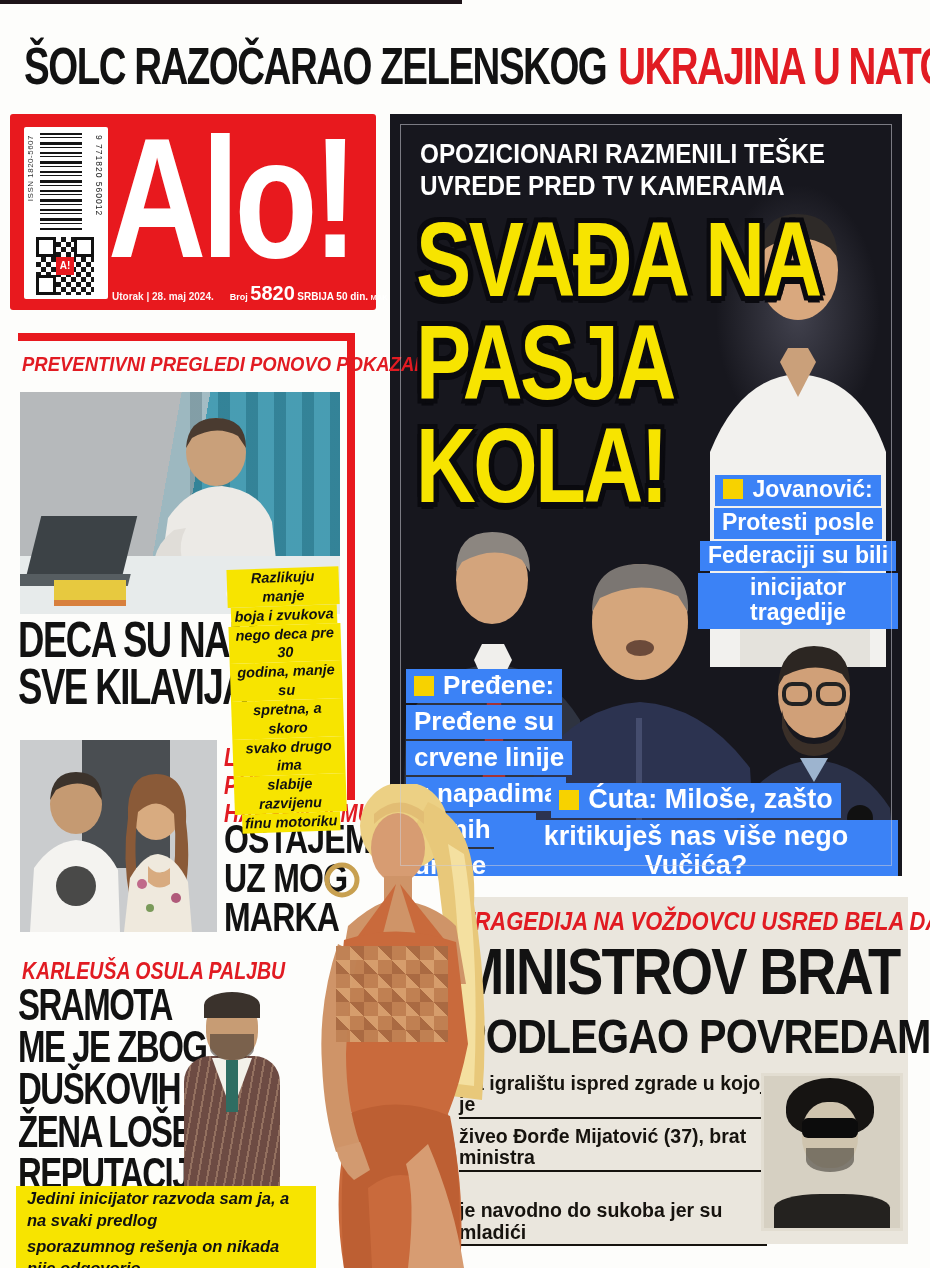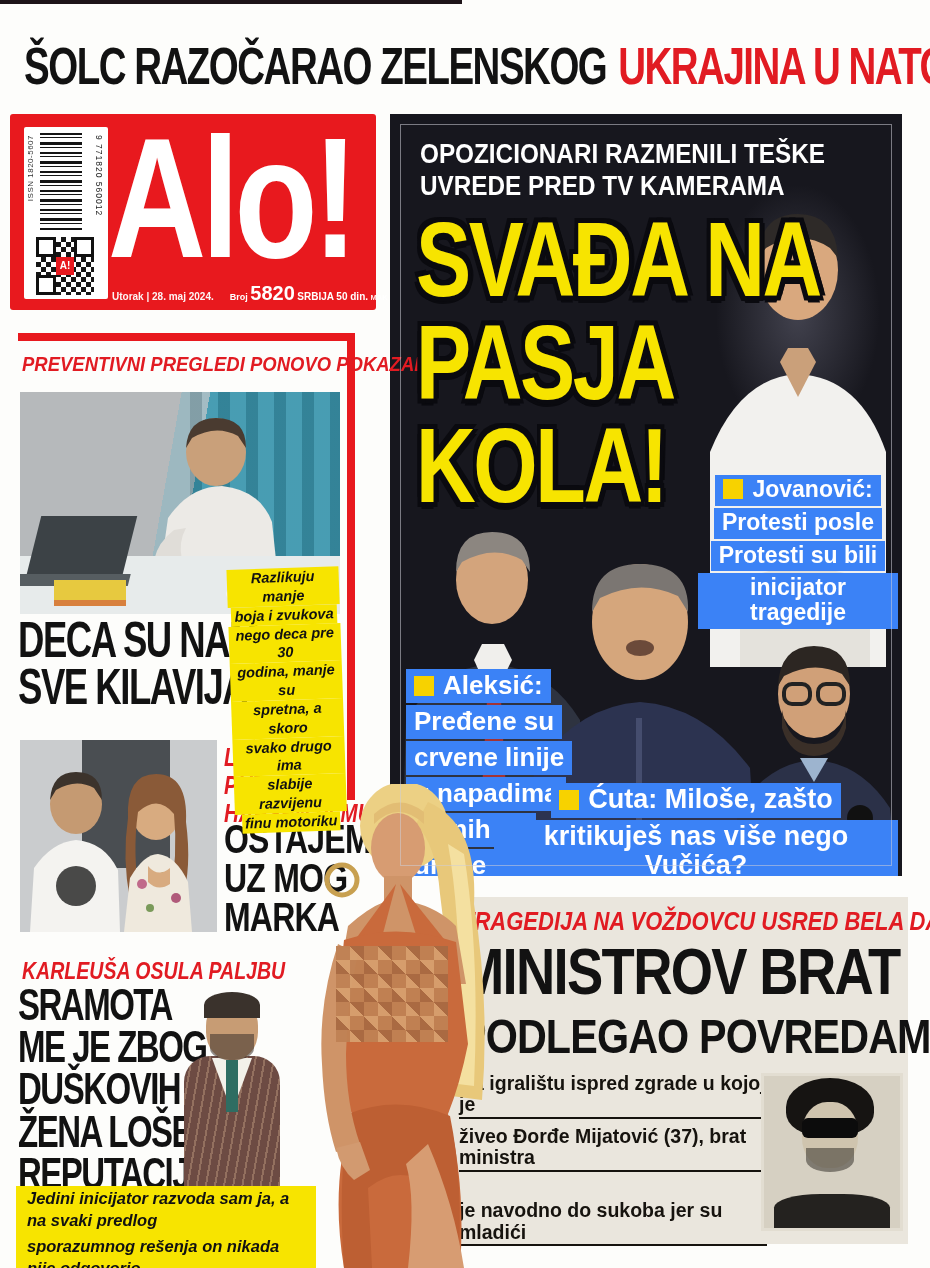--- a/index.html
+++ b/index.html
@@ -220,26 +220,26 @@
 
     <div class="abs bb-headline cond">
       <div>SVAĐA NA</div>
       <div>PASJA</div>
       <div>KOLA!</div>
     </div>
 
     <div class="abs cap cap-jov">
       <span class="strip"><span class="sq"></span><span>Jovanović:</span></span><br>
       <span class="strip">Protesti posle</span><br>
-      <span class="strip">Protesti su bili</span><br>
+      <span class="strip">Federaciji su bili</span><br>
       <span class="strip">inicijator tragedije</span>
     </div>
 
     <div class="abs cap cap-alek">
-      <span class="strip"><span class="sq"></span><span>Aleksić:</span></span><br>
+      <span class="strip"><span class="sq"></span><span>Pređene:</span></span><br>
       <span class="strip">Pređene su</span><br>
       <span class="strip">crvene linije</span><br>
       <span class="strip">u napadima</span><br>
       <span class="strip">jednih na</span><br>
       <span class="strip">druge</span>
     </div>
 
     <div class="abs cap cap-cuta">
       <span class="strip"><span class="sq"></span><span>Ćuta: Miloše, zašto</span></span><br>
       <span class="strip">kritikuješ nas više nego Vučića?</span>

